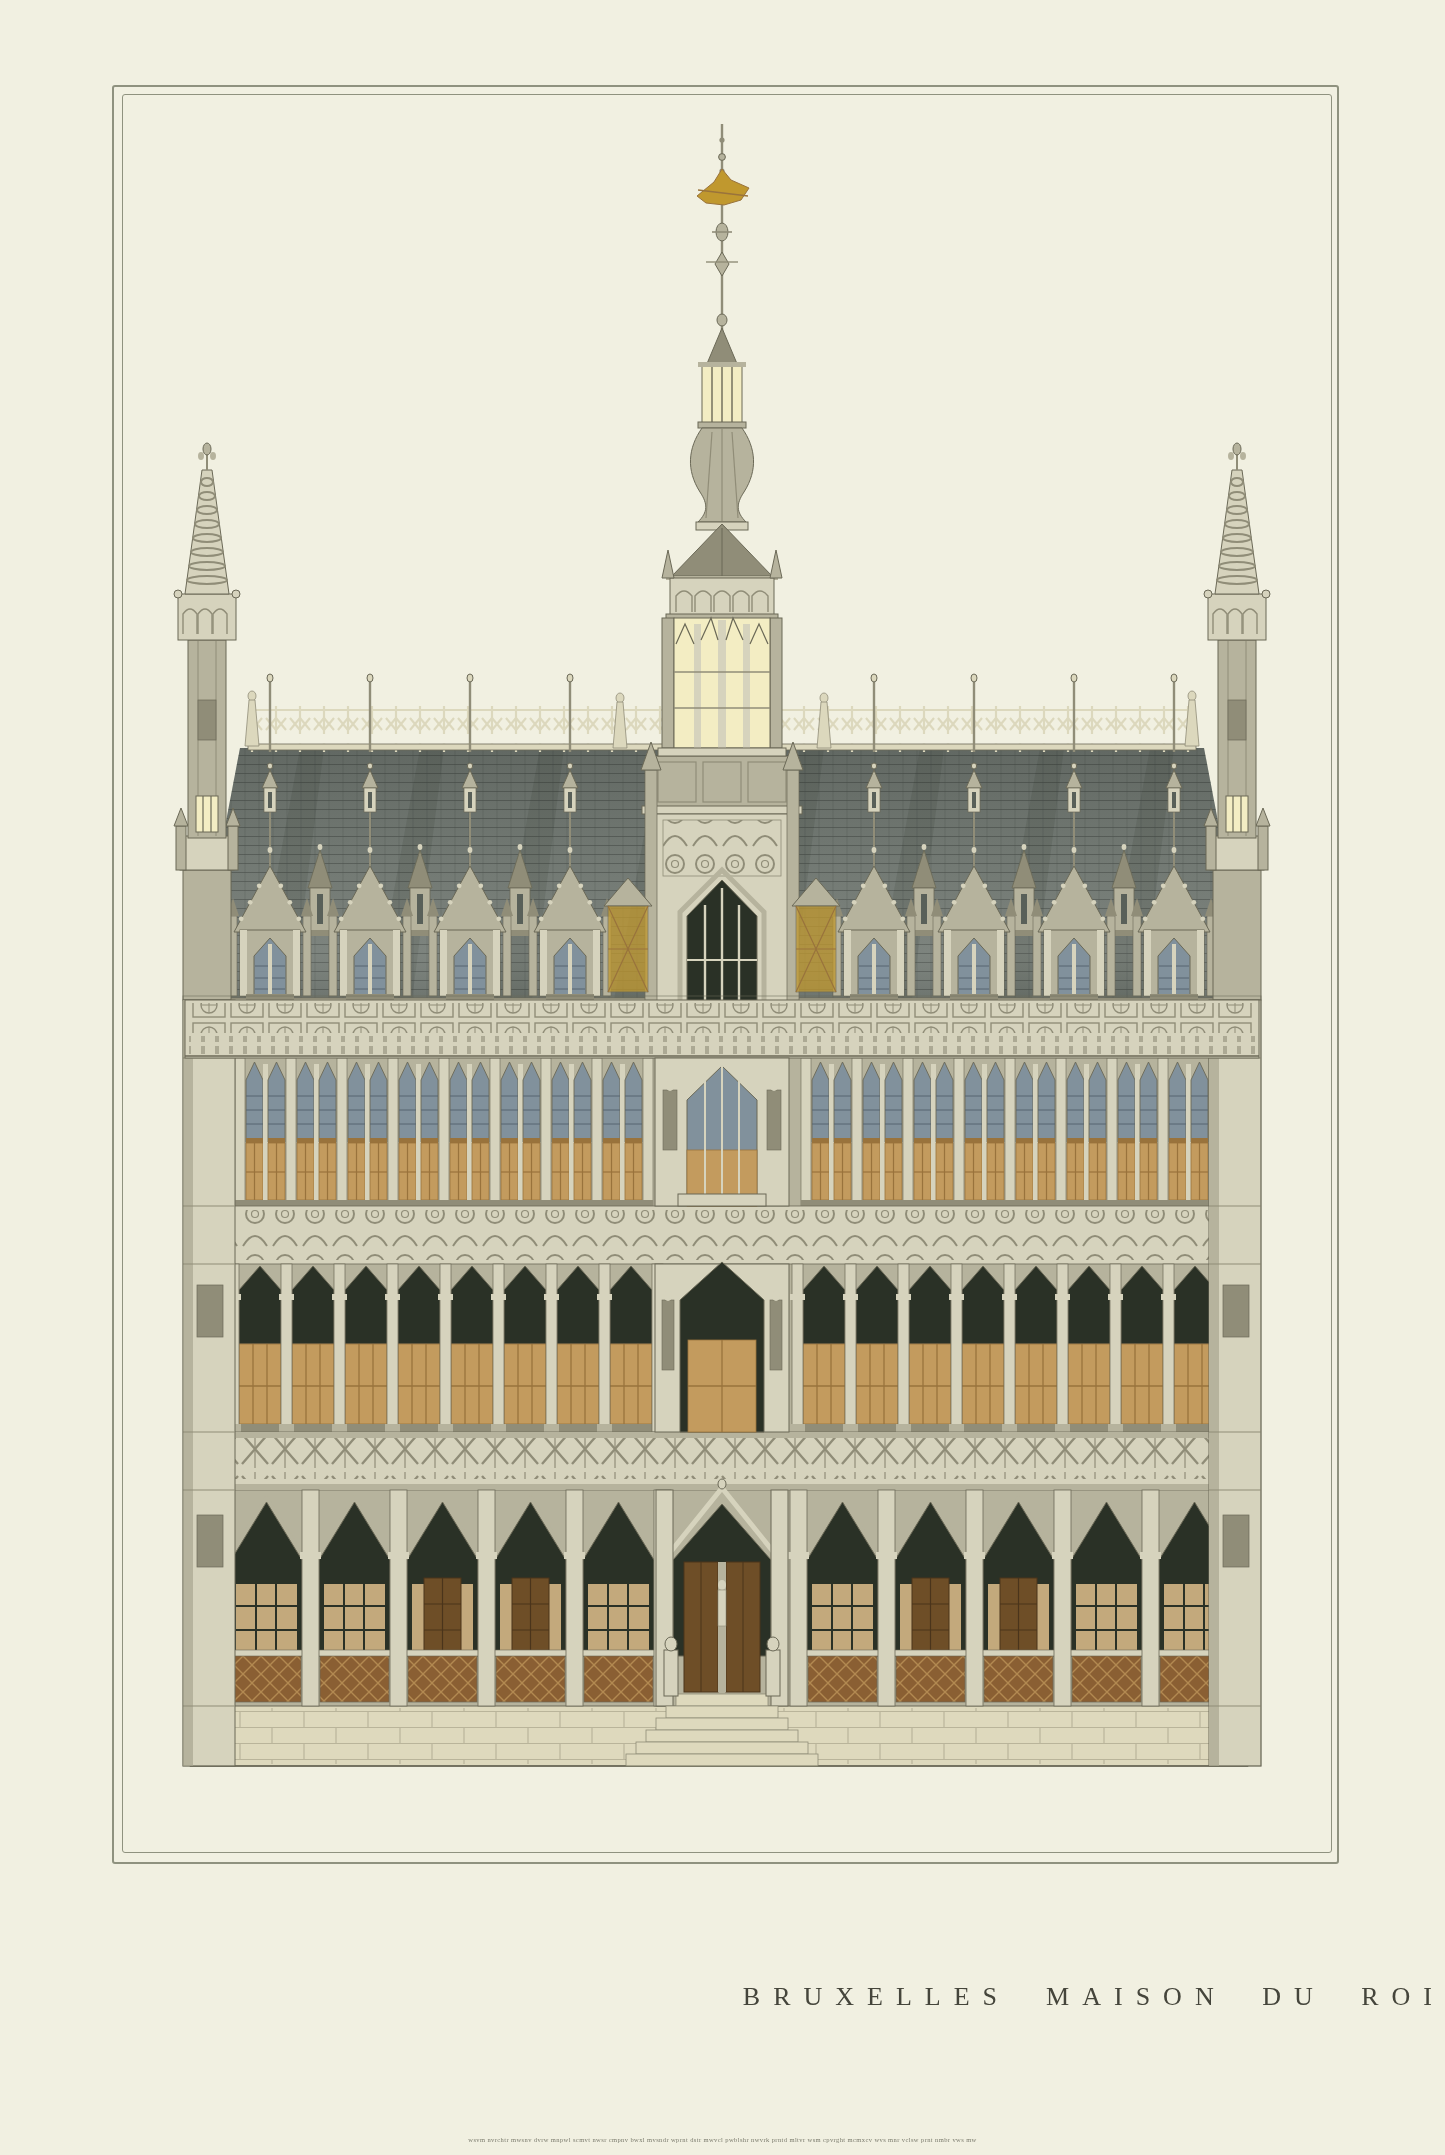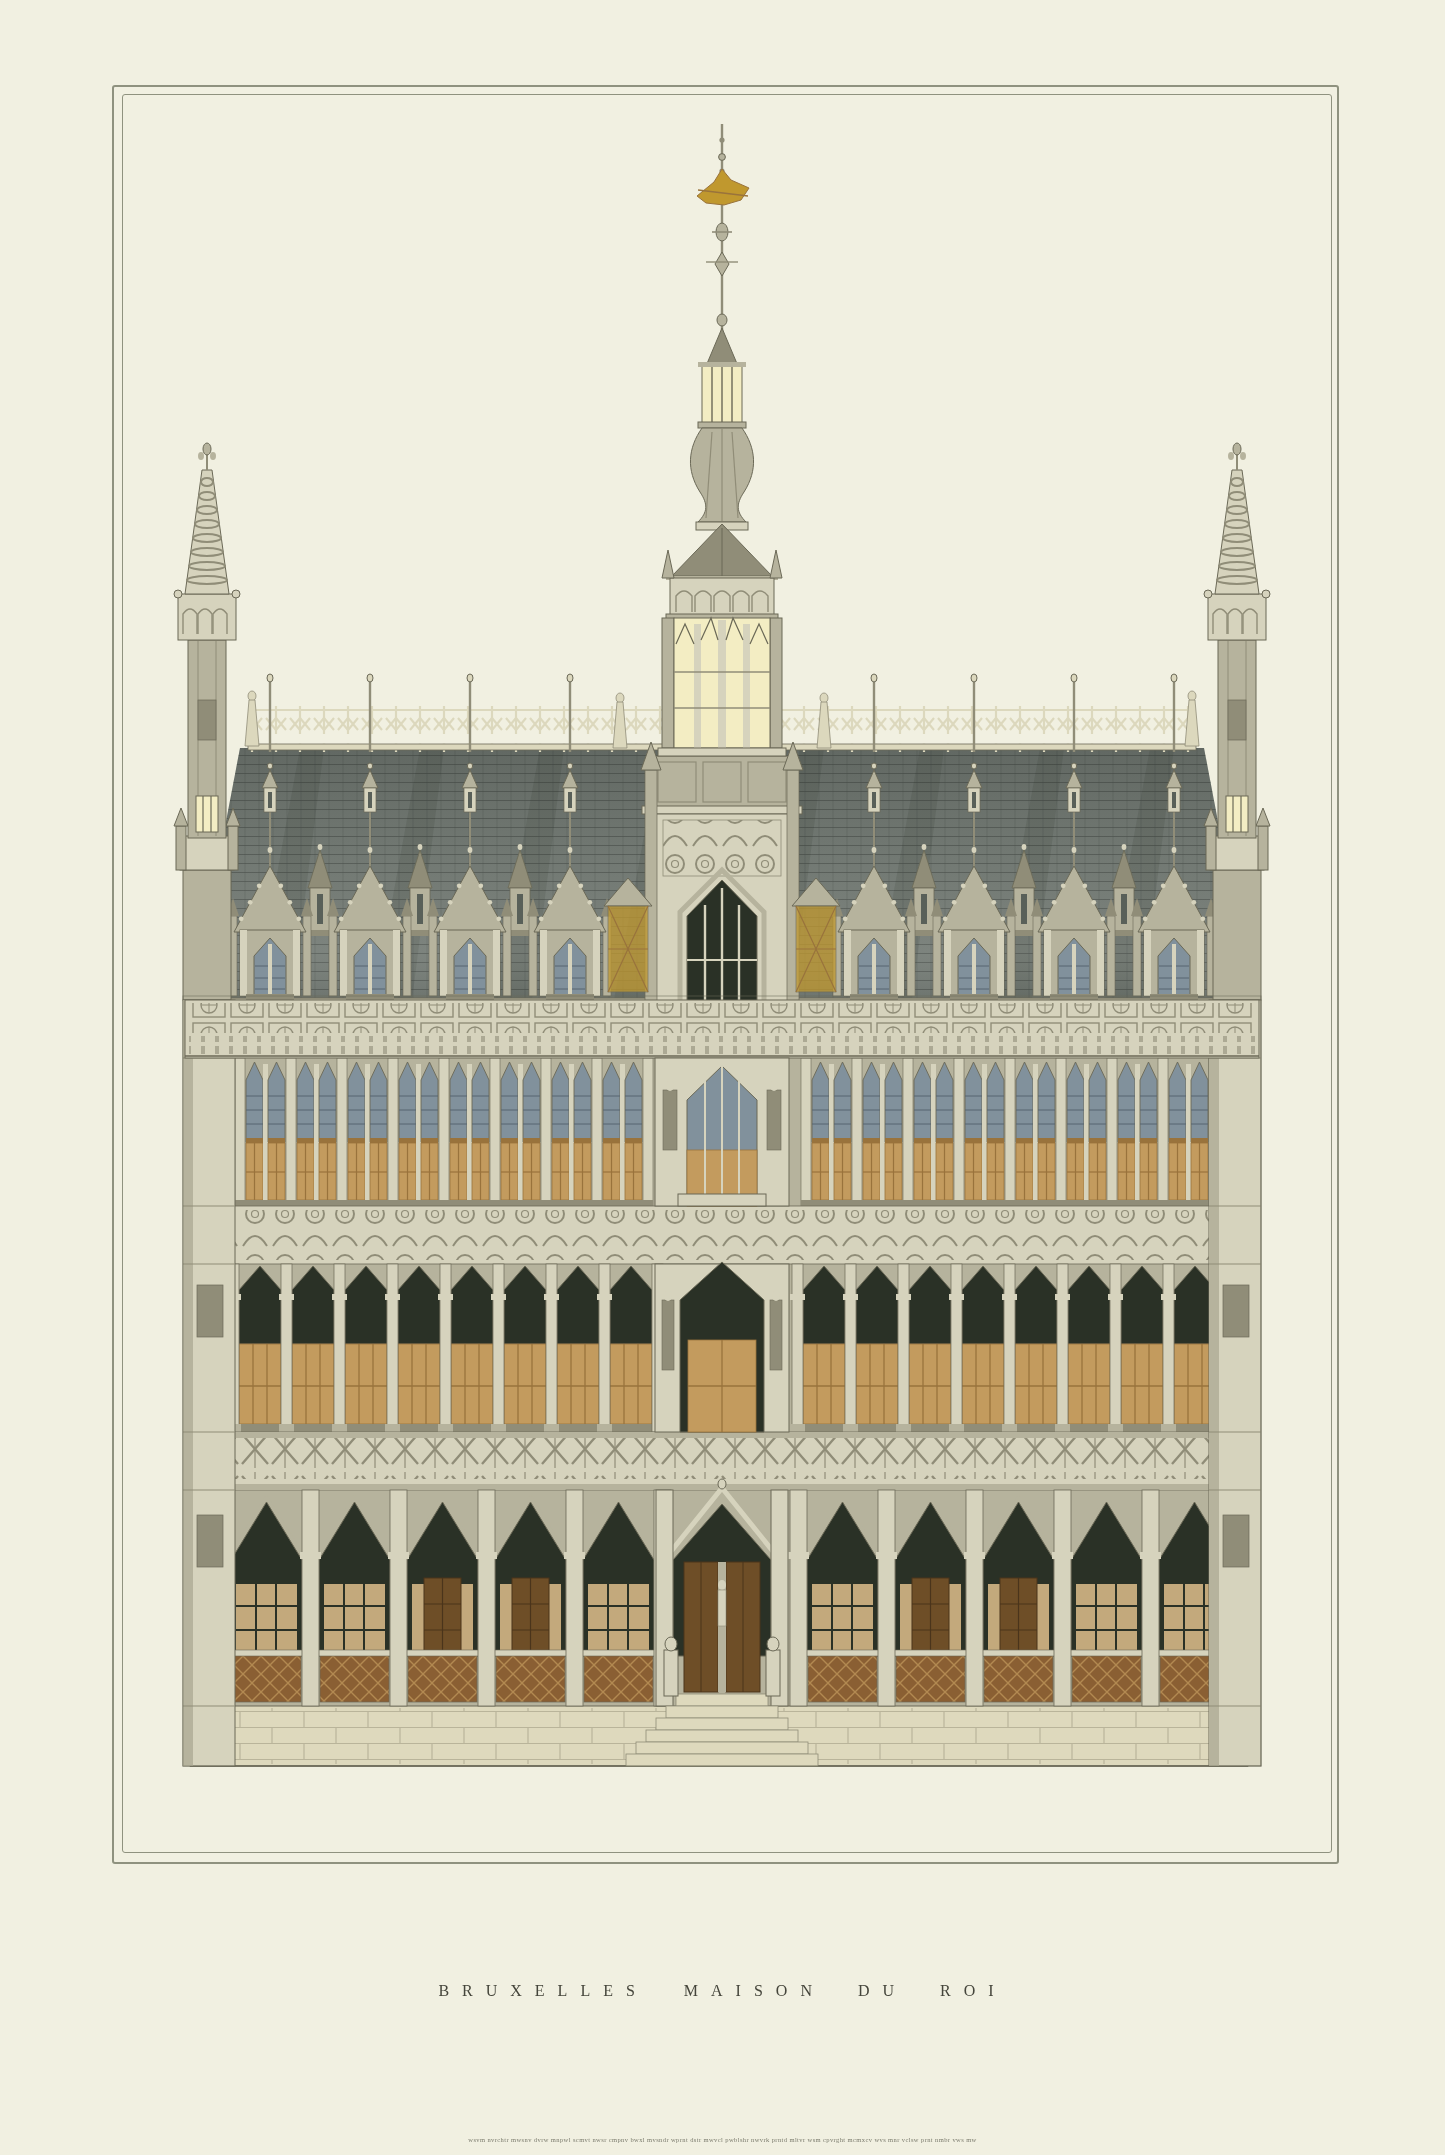--- a/index.html
+++ b/index.html
@@ -10,22 +10,22 @@
     background:var(--paper,#f1f0e1);
     overflow:hidden;
     font-family:"Liberation Serif", serif;
   }
   .frame{position:absolute;border-style:solid;border-color:var(--frame-line,#8f927f);border-radius:3px;}
   .frame-outer{left:112px;top:85px;width:1223px;height:1775px;border-width:2px;}
   .frame-inner{left:122px;top:94px;width:1208px;height:1757px;border-width:1px;}
   .art{position:absolute;left:0;top:0;width:1445px;height:2155px;}
   .caption{
     position:absolute;left:0;top:1982px;width:100%;
-    text-align:center;
-    font-size:16px;
+    text-align:right;
+    font-size:26px;
     color:var(--caption-text,#45453b);
     letter-spacing:13px;
     word-spacing:16px;
     white-space:nowrap;
   }
   .caption .bldg{margin-left:36px;}
   .colophon{
     position:absolute;left:0;top:2136px;width:100%;
     text-align:center;
     font-size:6.5px;

